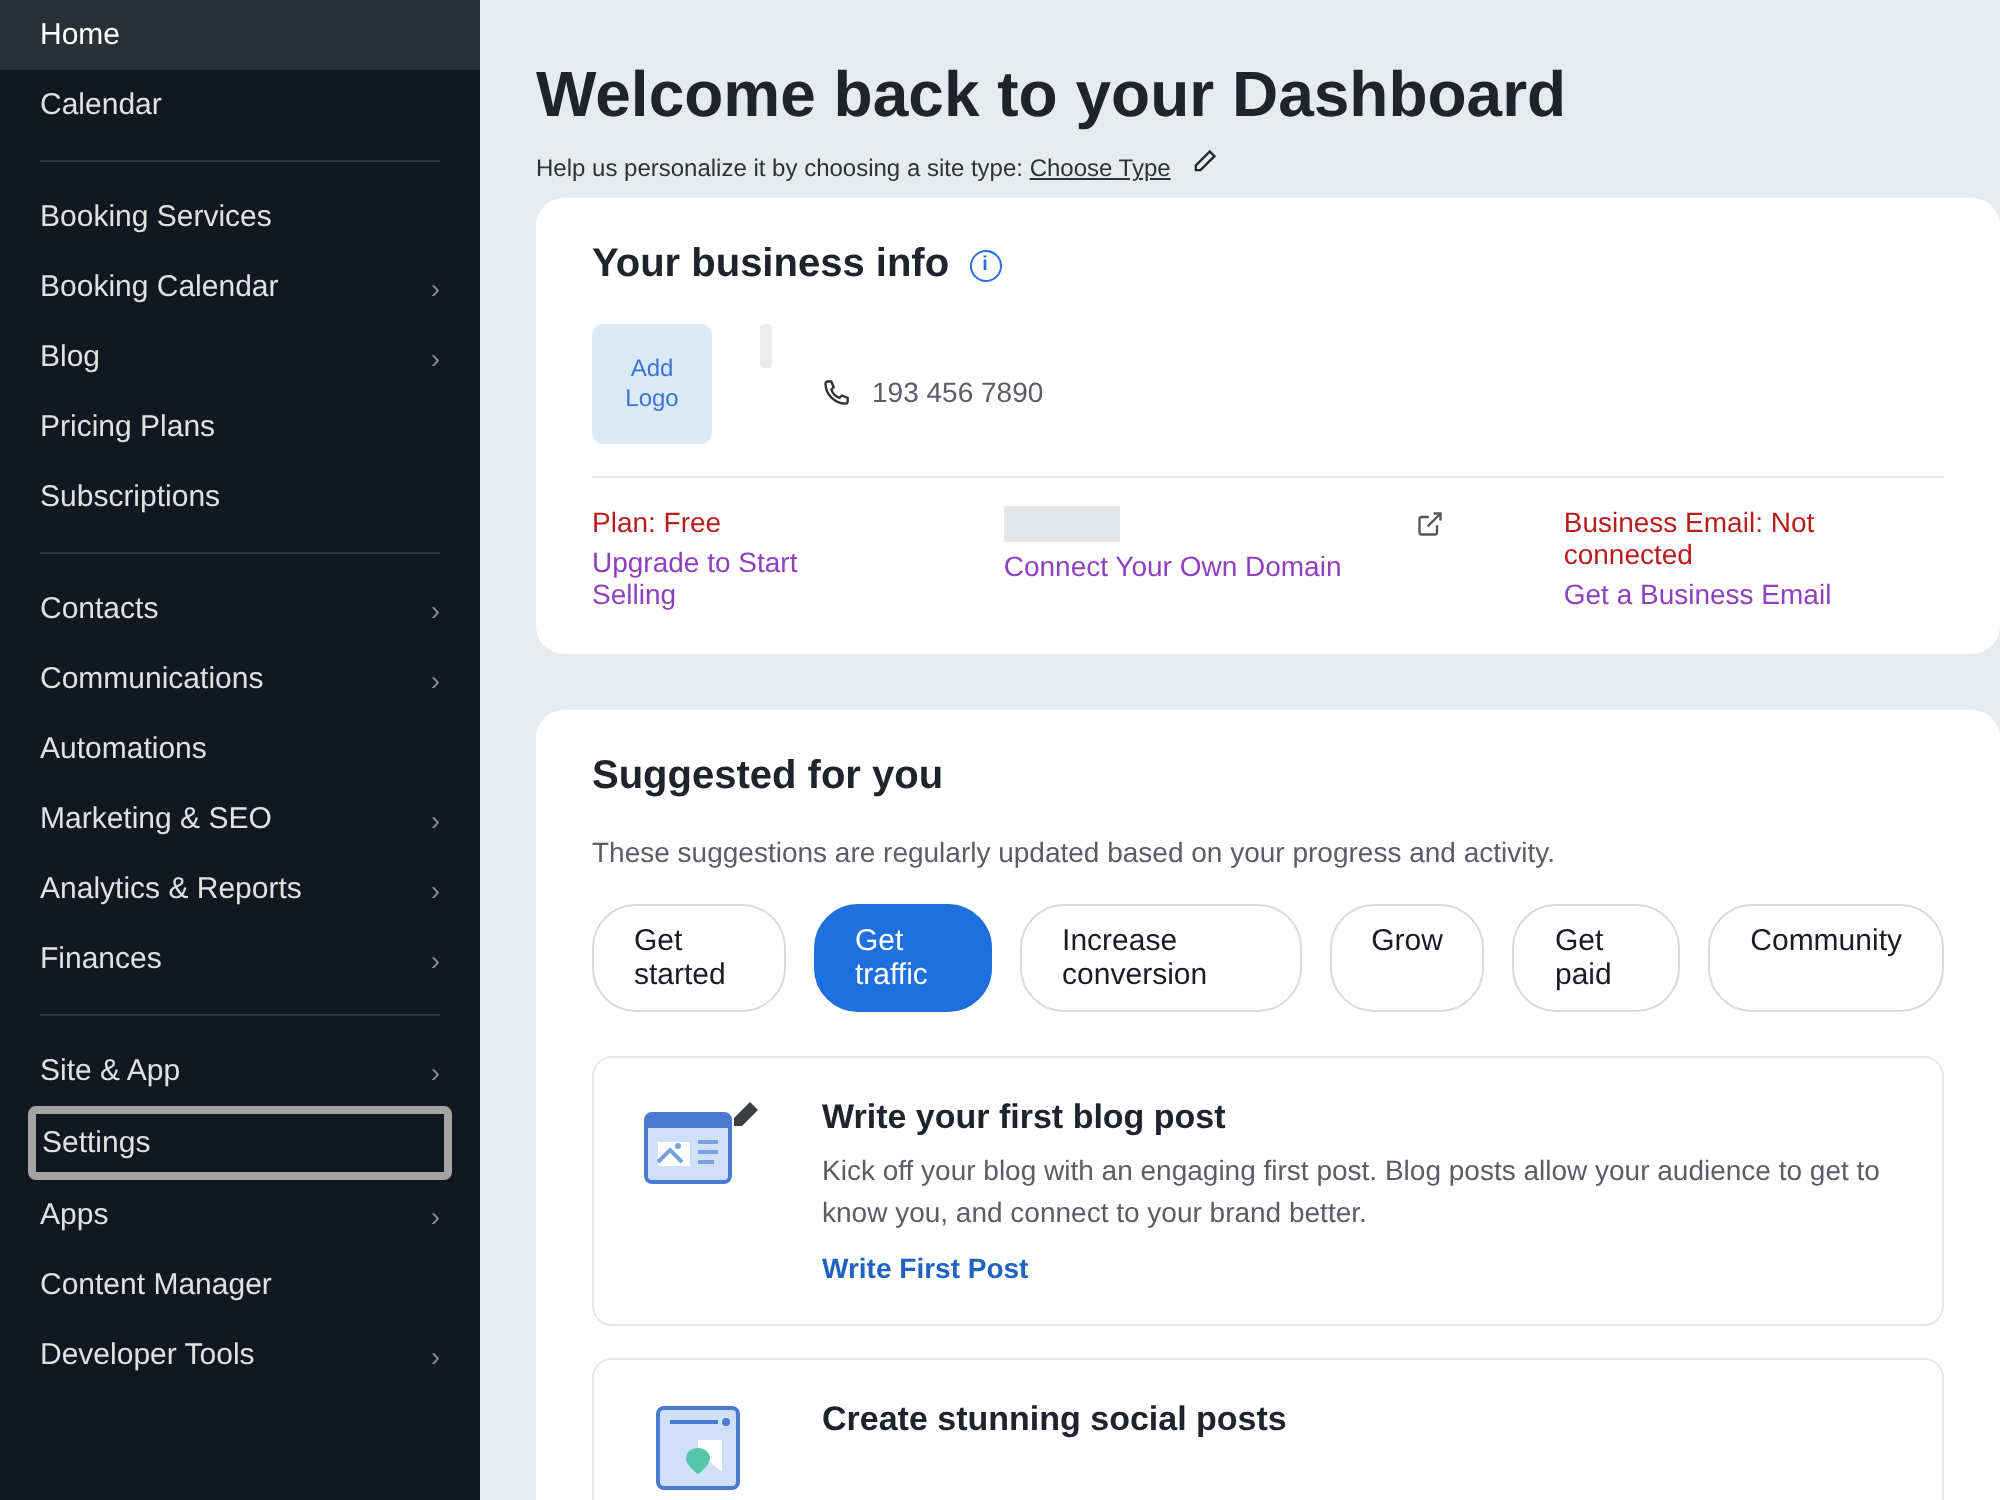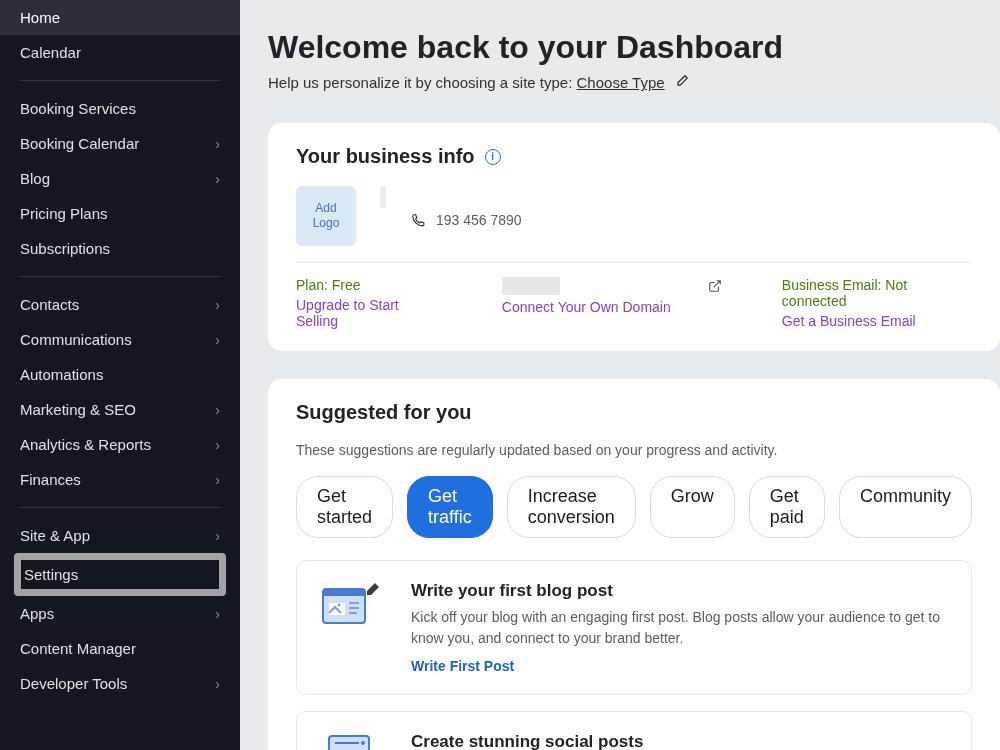--- a/index.html
+++ b/index.html
@@ -1,48 +1,48 @@
 <!DOCTYPE html>
 <html><head>
 <meta charset="utf-8">
 <style>
 * { box-sizing: border-box; margin: 0; padding: 0; }
 body { font-family: -apple-system, BlinkMacSystemFont, "Segoe UI", Helvetica, Arial, sans-serif; background: #e8ebee; color: #20232a; }
 .app { display: flex; width: 1000px; height: 750px; overflow: hidden; }
 .sidebar { width: 240px; background: #131720; color: #e0e1e3; flex-shrink: 0; overflow-y: auto; }
 .sidebar-item { display: flex; align-items: center; justify-content: space-between; padding: 9px 20px; cursor: pointer; font-size: 15px; color: #e0e1e3; }
 .sidebar-item.active { background: #2b2f38; color: #fff; }
-.sidebar-item.highlighted { border: 7px solid #a3a3a3; border-radius: 4px; margin: 0 14px; padding: 6px 3px; }
+.sidebar-item.highlighted { border: 4px solid #a3a3a3; border-radius: 4px; margin: 0 14px; padding: 6px 3px; }
 .sidebar-divider { border: none; border-top: 1px solid #32363e; margin: 10px 20px; }
 .chevron { color: #8a8d93; font-size: 14px; }
 .main { flex: 1; padding: 28px 0 0 28px; overflow-y: auto; }
 .page-title { font-size: 32px; font-weight: 800; color: #20232a; margin-bottom: 8px; line-height: 1.2; }
-.page-subtitle { font-size: 15px; color: #2f3136; margin-bottom: 32px; }
+.page-subtitle { font-size: 12px; color: #2f3136; margin-bottom: 8px; }
 .choose-type { text-decoration: underline; cursor: pointer; }
 .pencil { margin-left: 6px; }
 .card { background: #fff; border-radius: 14px; padding: 22px 28px; margin-bottom: 28px; }
 .card-title { font-size: 20px; font-weight: 700; display: flex; align-items: center; gap: 10px; margin-bottom: 18px; }
 .info-icon-wrap { width: 16px; height: 16px; border: 1.5px solid #2a6ee0; border-radius: 50%; display: inline-flex; align-items: center; justify-content: center; font-size: 10px; color: #2a6ee0; font-weight: 600; }
 .biz-row { display: flex; gap: 24px; align-items: flex-start; margin-bottom: 16px; }
 .add-logo { width: 60px; height: 60px; background: #dbe8f6; border-radius: 6px; display: flex; flex-direction: column; align-items: center; justify-content: center; font-size: 12px; color: #3e74d0; cursor: pointer; line-height: 1.3; }
 .redact { width: 6px; height: 22px; background: #ececec; border-radius: 2px; }
 .contact-col { display: flex; flex-direction: column; gap: 8px; font-size: 14px; color: #5b5d62; min-width: 260px; }
 .contact-line { display: flex; align-items: center; gap: 10px; }
 .icon-sm { color: #323232; font-size: 14px; width: 16px; display:inline-flex; justify-content:center; }
 .divider-line { border: none; border-top: 1px solid #e6e8eb; margin: 6px 0 14px; }
 .plan-row { display: flex; gap: 60px; font-size: 14px; }
 .plan-block { display: flex; flex-direction: column; gap: 4px; }
-.plan-label { color: #4d7c0f; }
+.plan-label { color: #b91c1c; }
 .plan-link { color: #8f3fbf; cursor: pointer; }
 .redact2 { width: 58px; height: 18px; background: #e6e7e9; display: inline-block; }
 .external-icon { color: #555; }
 .plan-flex { display: flex; align-items: center; gap: 14px; }
 .sug-sub { font-size: 14px; color: #5b5d62; margin-top: 6px; margin-bottom: 18px; }
 .tabs { display: flex; gap: 14px; margin-bottom: 22px; }
-.tab { border: 1px solid #d8dadd; background: #fff; border-radius: 22px; padding: 9px 20px; font-size: 18px; cursor: pointer; color: #1a1c22; }
+.tab { border: 1px solid #d8dadd; background: #fff; border-radius: 22px; padding: 9px 20px; font-size: 15px; cursor: pointer; color: #1a1c22; }
 .tab.active { background: #1f6fde; color: #fff; border-color: #1f6fde; }
 .sug-card { border: 1px solid #e5e7ea; border-radius: 10px; padding: 20px 22px; display: flex; gap: 28px; margin-bottom: 16px; align-items: flex-start; }
 .sug-illus { width: 64px; height: 54px; display: flex; align-items: center; justify-content: center; }
 .sug-body { flex: 1; }
 .sug-title { font-size: 17px; font-weight: 700; margin-bottom: 6px; }
 .sug-desc { font-size: 14px; color: #5b5d62; line-height: 1.45; margin-bottom: 10px; }
 .sug-link { color: #1e62c2; font-weight: 600; font-size: 14px; cursor: pointer; }
 svg { display: block; }
 </style>
 </head>

